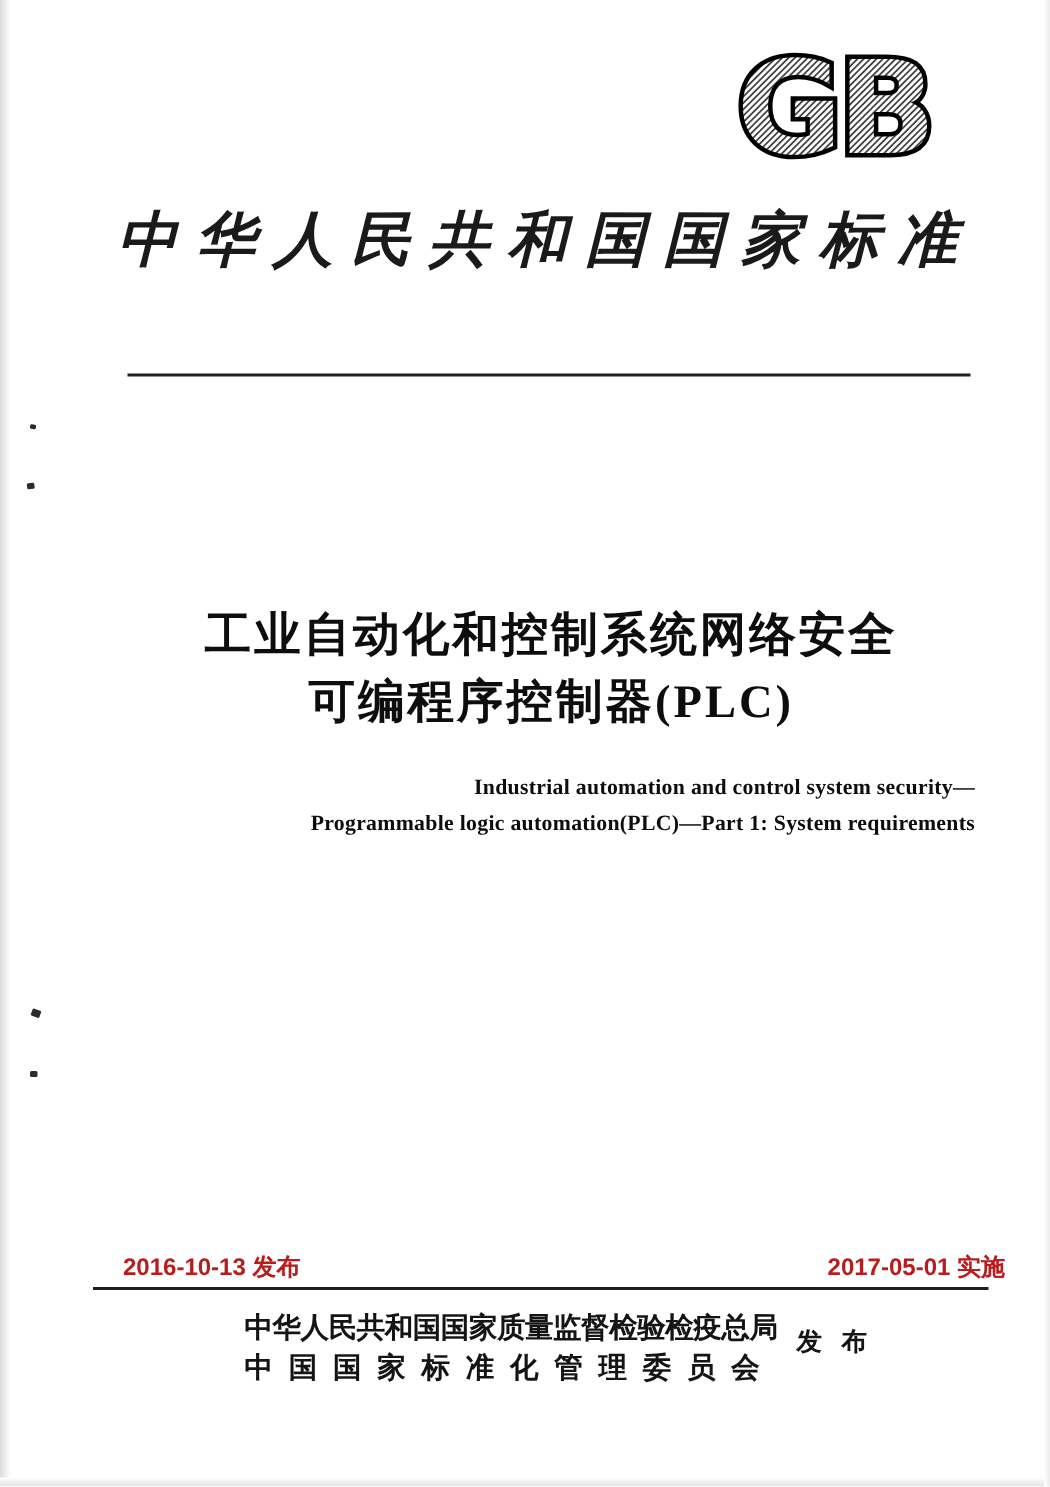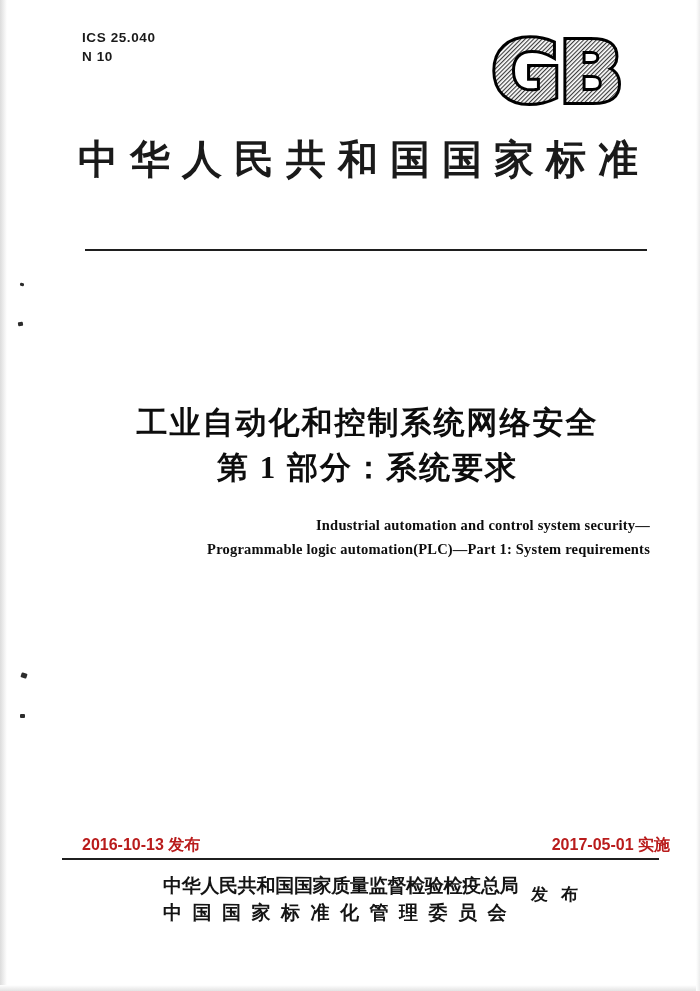--- a/index.html
+++ b/index.html
@@ -19,21 +19,21 @@
   .ics-block {
     position:absolute; left:82px; top:28px;
     font-family:"Liberation Sans","DejaVu Sans",sans-serif;
     font-weight:bold; font-size:13.5px; line-height:19px; letter-spacing:0.6px;
     color:#1a1a1a;
   }
   .gb-logo { position:absolute; left:476px; top:28px; width:160px; height:86px; }
 
   .std-heading {
     position:absolute; left:78px; top:132px; white-space:nowrap;
-    font-size:40px; font-weight:bold; letter-spacing:12px; color:#1a1a1a;
+    font-size:40px; font-weight:bold; letter-spacing:12px; color:#1a1a1a;font-style:italic;
   }
   .std-code {
     position:absolute; top:198px; right:60px;
     font-family:"Liberation Sans","DejaVu Sans",sans-serif;
     font-weight:bold; font-size:17px; letter-spacing:0.5px; color:#1a1a1a;
   }
   .rule-top {
     position:absolute; left:85px; top:249px; width:562px; height:2px;
     background:#1f1f1f;
   }
@@ -76,24 +76,20 @@
 </style>
 </head>
 <body>
 
 <div class="page">
 
   <div class="scan-edge-left"></div>
   <div class="scan-edge-bottom"></div>
   <div class="scan-edge-right"></div>
 
-  <div class="ics-block">
-    <div>ICS 25.040</div>
-    <div>N 10</div>
-  </div>
 
   <svg class="gb-logo" viewBox="0 0 160 86" xmlns="http://www.w3.org/2000/svg">
     <defs>
       <pattern id="hatch" width="3" height="3" patternUnits="userSpaceOnUse" patternTransform="rotate(45)">
         <rect width="3" height="3" fill="#ffffff"></rect>
         <line x1="0.5" y1="0" x2="0.5" y2="3" stroke="#3c3c3c" stroke-width="1.3"></line>
       </pattern>
     </defs>
     <text x="80" y="74" text-anchor="middle" font-family="'DejaVu Sans','Liberation Sans',sans-serif" font-size="86" font-weight="bold" letter-spacing="-3" fill="url(#hatch)" stroke="#000000" stroke-width="6" paint-order="stroke fill">GB</text>
   </svg>
@@ -103,21 +99,21 @@
 
   <div class="rule-top"></div>
 
   <div class="speck s1"></div>
   <div class="speck s2"></div>
   <div class="speck s3"></div>
   <div class="speck s4"></div>
 
   <div class="title-block">
     <div class="title-zh-line">工业自动化和控制系统网络安全</div>
-    <div class="title-zh-line">第 1 部分：系统要求</div>
+    <div class="title-zh-line">可编程序控制器(PLC)</div>
     <div class="title-en">
       <div>Industrial automation and control system security—</div>
       <div>Programmable logic automation(PLC)—Part 1: System requirements</div>
     </div>
   </div>
 
   <div class="date-row date-issue">
     <span>2016-10-13</span>
     <span>发布</span>
   </div>

